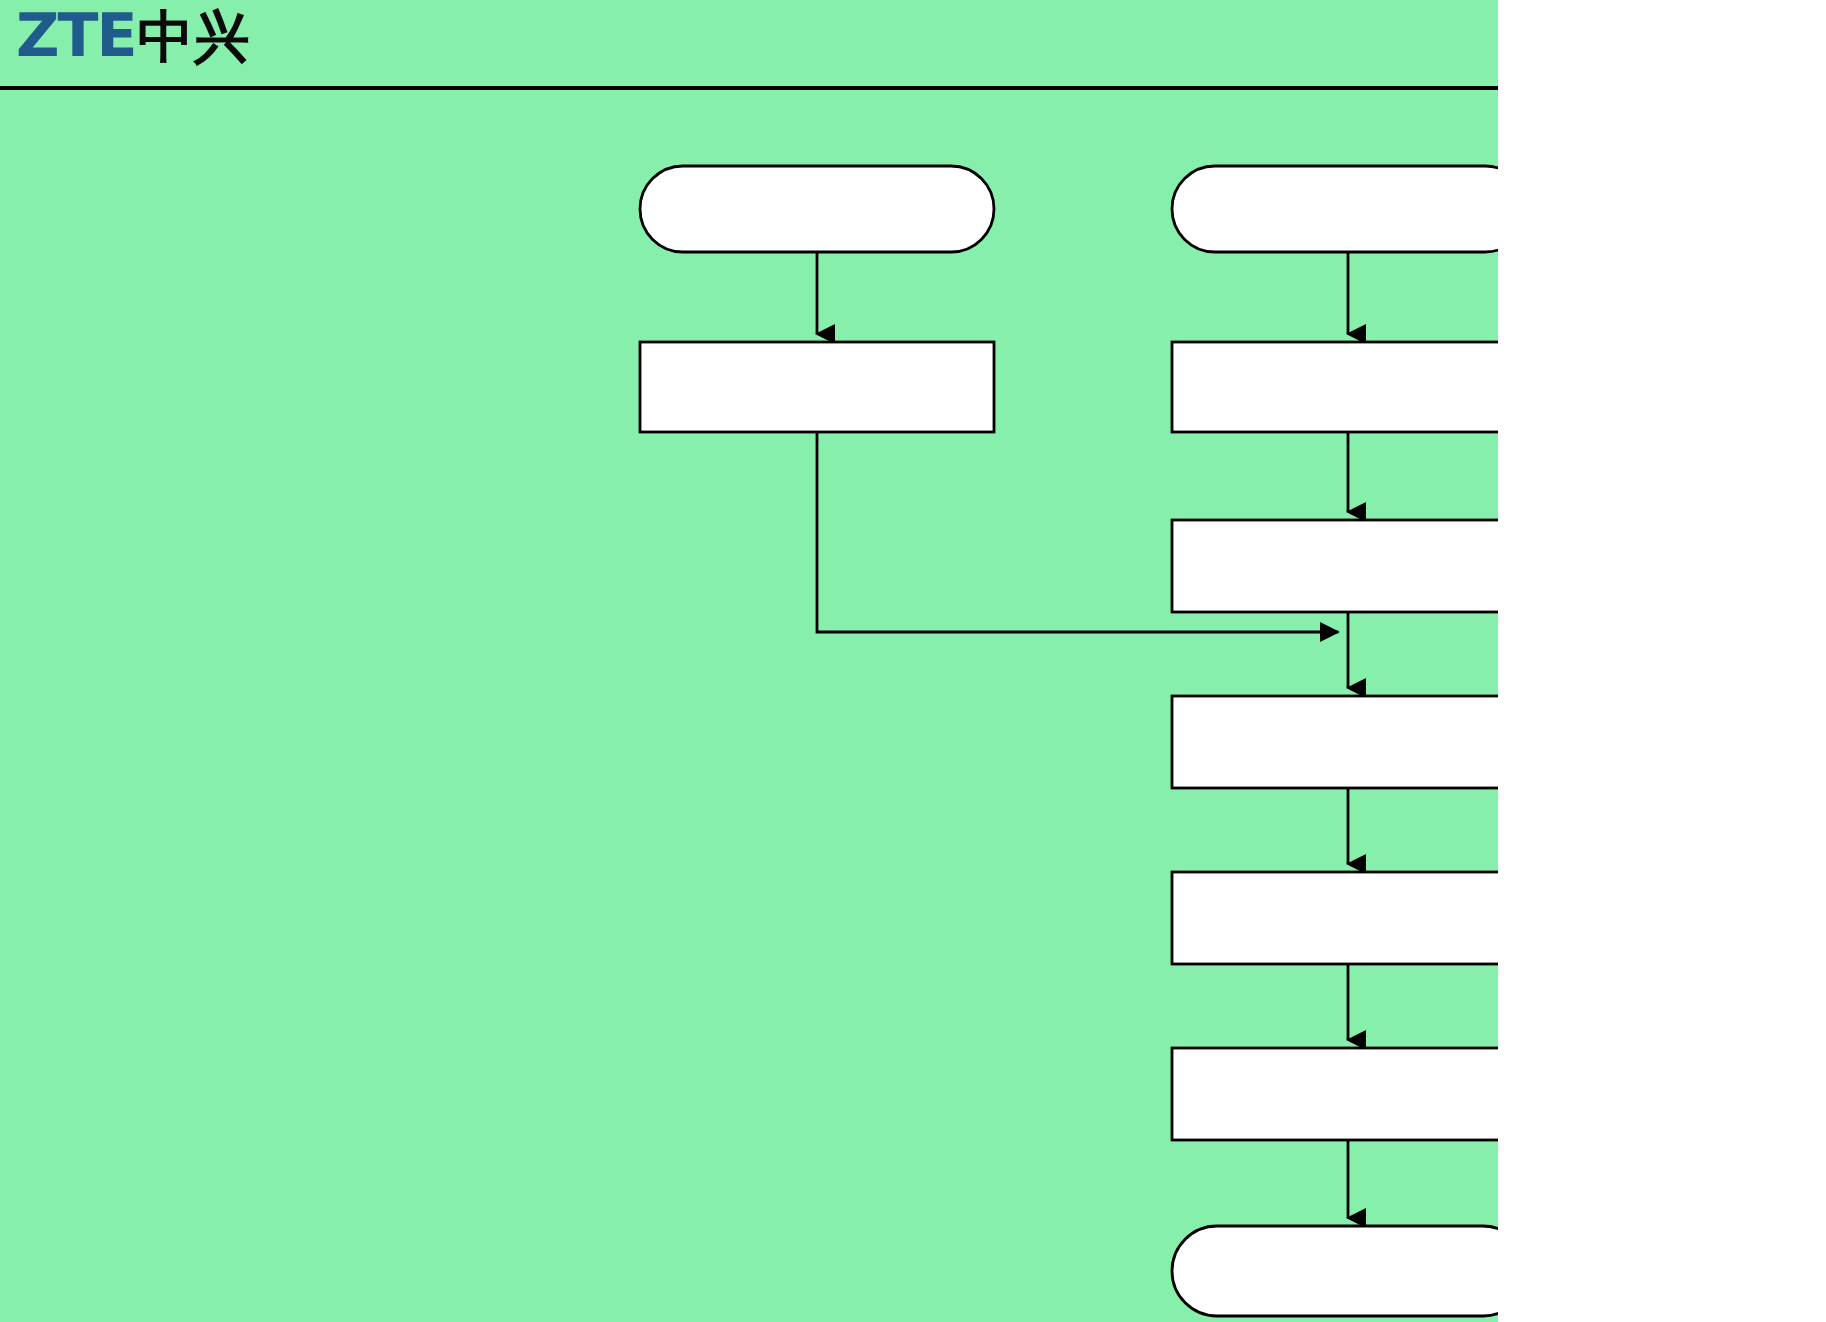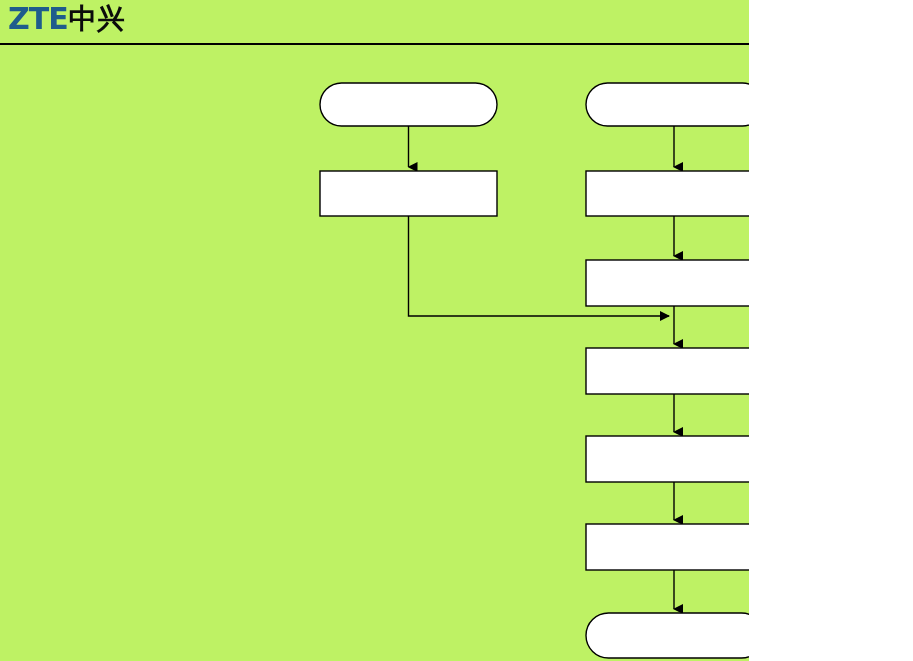--- a/index.html
+++ b/index.html
@@ -7,21 +7,21 @@
     padding: 0;
     background: #ffffff;
   }
   body {
     font-family: "Liberation Sans", sans-serif;
   }
   #page {
     position: relative;
     width: 749px;
     height: 661px;
-    background: #bef264;
+    background: #86efac;
     overflow: hidden;
   }
 
   
   #header {
     position: absolute;
     left: 0;
     top: 0;
     width: 913px;
     height: 45px;

